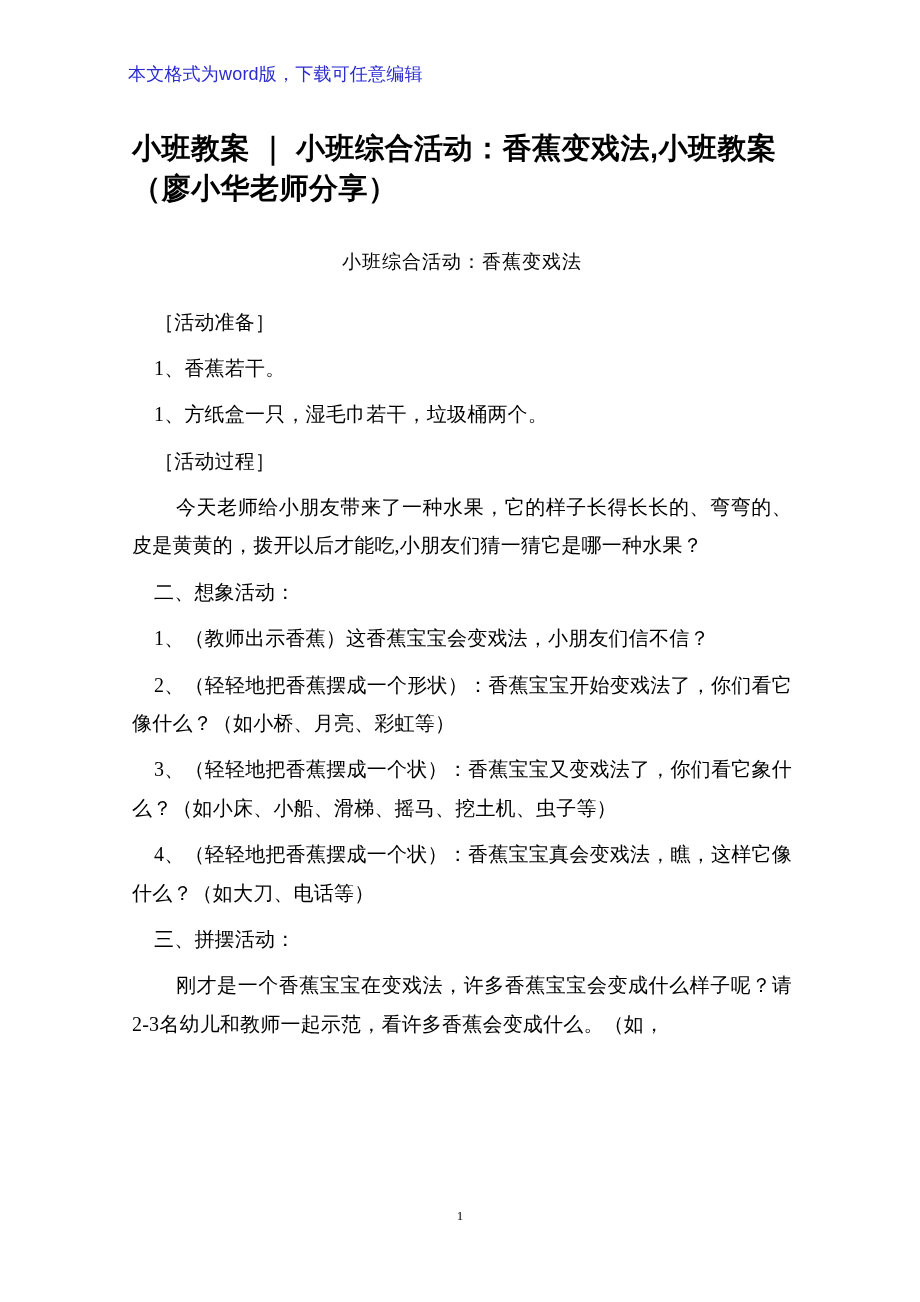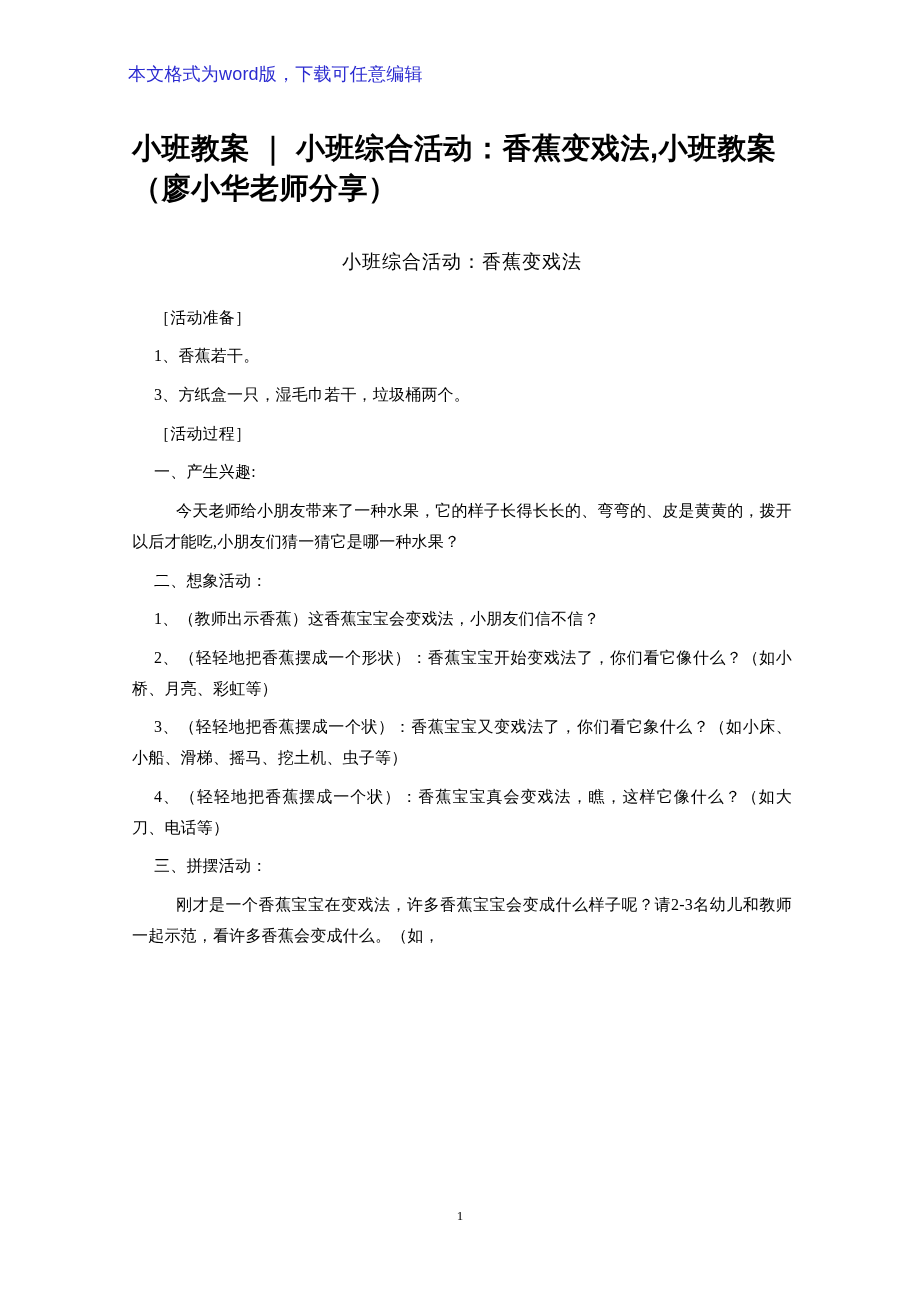--- a/index.html
+++ b/index.html
@@ -48,21 +48,21 @@
     letter-spacing: 0.5px;
   }
   .subtitle {
     text-align: center;
     font-size: 19px;
     line-height: 1.5;
     margin: 16px 0 26px 0;
     letter-spacing: 1px;
   }
   p.para {
-    font-size: 16px;
+    font-size: 20px;
     line-height: 1.92;
     margin: 0 0 8px 0;
     text-align: justify;
     text-justify: inter-ideograph;
     letter-spacing: 0.2px;
   }
   p.indent1 { text-indent: 22px; }
   p.indent2 { text-indent: 44px; }
   .page-number {
     position: absolute;
@@ -81,23 +81,22 @@
 <div class="page">
 
   <div class="watermark">本文格式为word版，下载可任意编辑</div>
 
   <div class="content">
     <h1 class="doc-title">小班教案 ｜ 小班综合活动：香蕉变戏法,小班教案（廖小华老师分享）</h1>
     <div class="subtitle">小班综合活动：香蕉变戏法</div>
 
     <p class="para indent1">［活动准备］</p>
     <p class="para indent1">1、香蕉若干。</p>
-    <p class="para indent1">3、方纸盒一只，湿毛巾若干，垃圾桶两个。</p>
+    <p class="para indent1">1、方纸盒一只，湿毛巾若干，垃圾桶两个。</p>
     <p class="para indent1">［活动过程］</p>
-    <p class="para indent1">一、产生兴趣:</p>
     <p class="para indent2">今天老师给小朋友带来了一种水果，它的样子长得长长的、弯弯的、皮是黄黄的，拨开以后才能吃,小朋友们猜一猜它是哪一种水果？</p>
     <p class="para indent1">二、想象活动：</p>
     <p class="para indent1">1、（教师出示香蕉）这香蕉宝宝会变戏法，小朋友们信不信？</p>
     <p class="para indent1">2、（轻轻地把香蕉摆成一个形状）：香蕉宝宝开始变戏法了，你们看它像什么？（如小桥、月亮、彩虹等）</p>
     <p class="para indent1">3、（轻轻地把香蕉摆成一个状）：香蕉宝宝又变戏法了，你们看它象什么？（如小床、小船、滑梯、摇马、挖土机、虫子等）</p>
     <p class="para indent1">4、（轻轻地把香蕉摆成一个状）：香蕉宝宝真会变戏法，瞧，这样它像什么？（如大刀、电话等）</p>
     <p class="para indent1">三、拼摆活动：</p>
     <p class="para indent2">刚才是一个香蕉宝宝在变戏法，许多香蕉宝宝会变成什么样子呢？请2-3名幼儿和教师一起示范，看许多香蕉会变成什么。（如，</p>
   </div>
 

